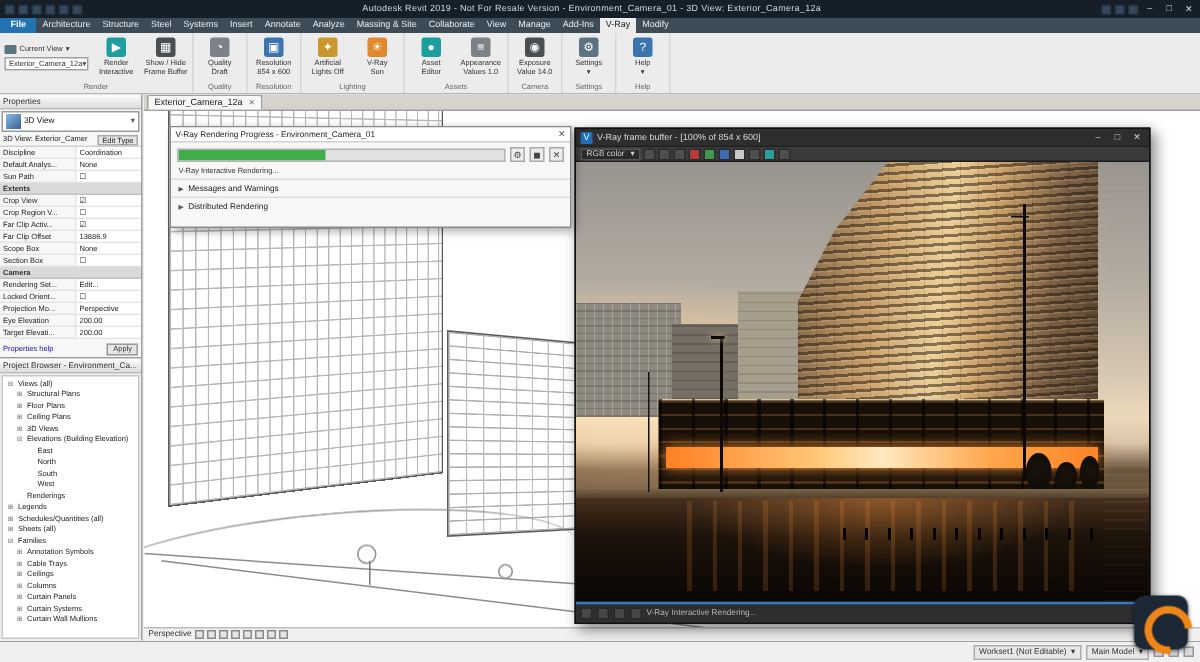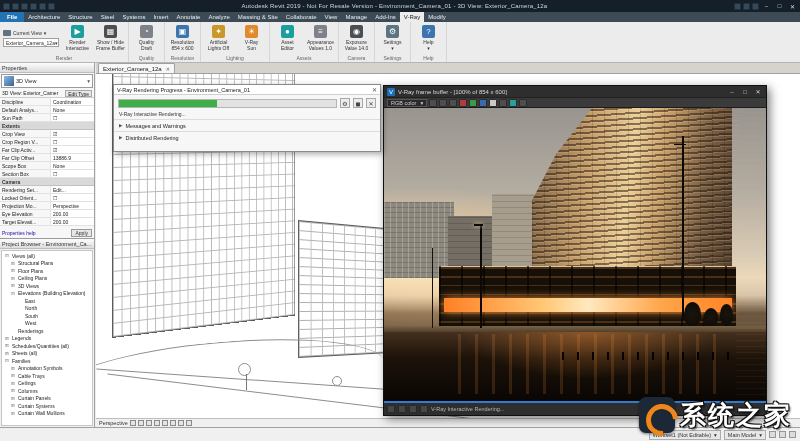--- a/index.html
+++ b/index.html
@@ -607,16 +607,15 @@
         <span>▾</span>
       </div>
       <span class="sb-icon"></span>
       <span class="sb-icon"></span>
       <span class="sb-icon"></span>
     </div>
   </div>
 
   <div class="watermark">
     <span class="wm-logo"></span>
-    <span class="wm-text">系统之家</span>
   </div>
 
 </div>
 
 </body></html>

